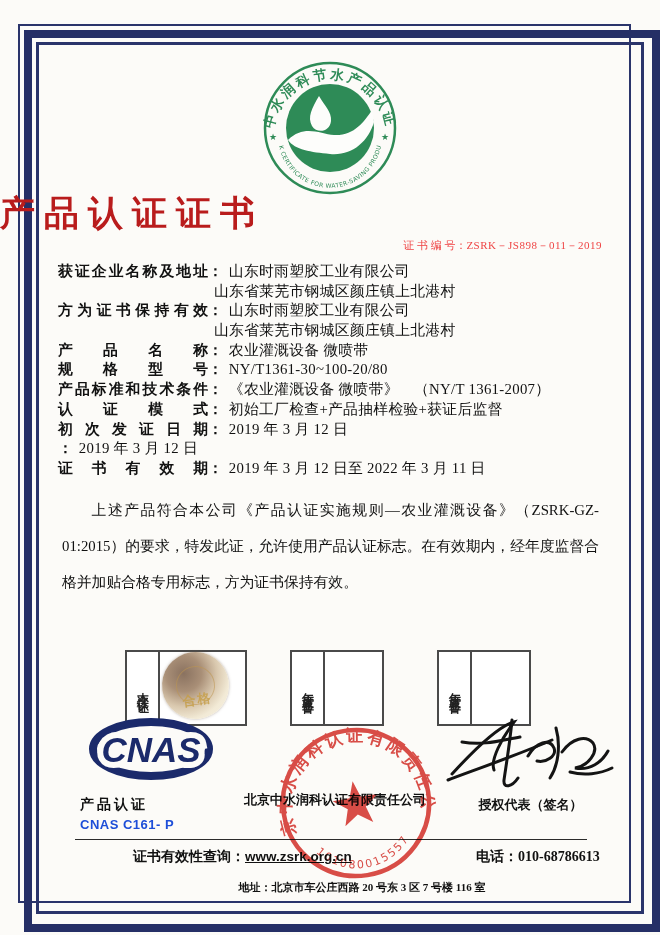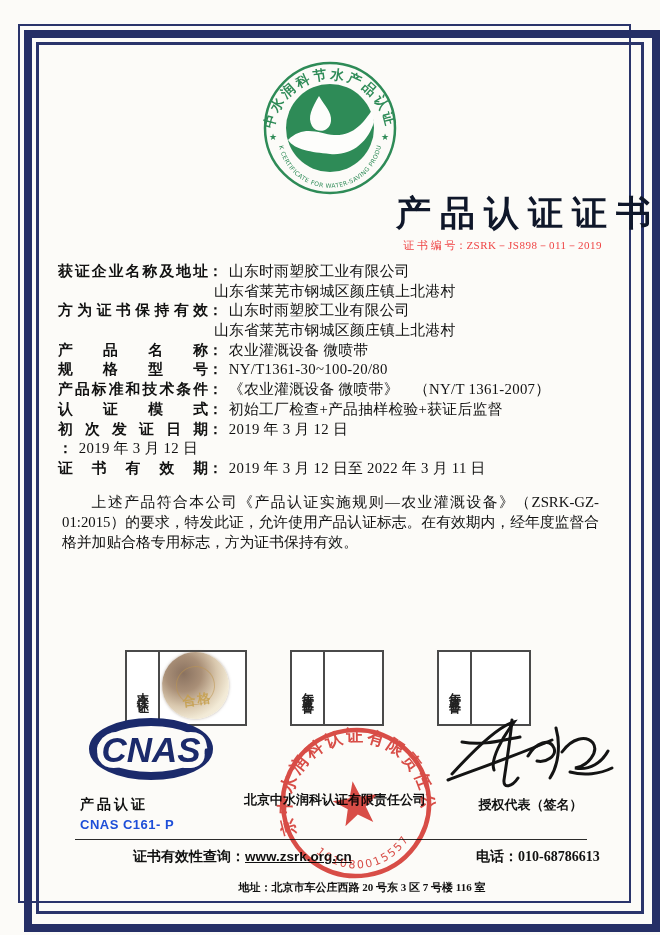--- a/index.html
+++ b/index.html
@@ -6,33 +6,33 @@
   body{background:#e8e8e8;font-family:"Liberation Serif","DejaVu Serif",serif;}
   .page{position:relative;width:660px;height:935px;background:#fcfbf8;margin:0 auto;overflow:hidden;}
   
   .frame{position:absolute;pointer-events:none;}
   .frame-a{left:18px;top:24px;width:609px;height:875px;border:2px solid #2a346b;}
   .frame-b{left:24px;top:30px;width:620px;height:886px;border:8px solid #252f66;}
   .frame-c{left:36px;top:42px;width:602px;height:866px;border:3px solid #2a346b;}
   
   .seal{position:absolute;left:262px;top:60px;width:136px;height:136px;}
   
-  .title{position:absolute;left:0;top:190px;width:100%;text-align:right;
+  .title{position:absolute;left:0;top:190px;width:100%;text-align:left;
          font-family:"Liberation Sans","DejaVu Sans",sans-serif;
-         font-size:35px;font-weight:bold;letter-spacing:9px;color:#0f172a;}
+         font-size:35px;font-weight:bold;letter-spacing:9px;color:#b91c1c;}
   .certno{position:absolute;top:238px;right:58px;font-size:11px;font-weight:normal;color:#ef4444;}
   .certno .num{font-family:"Liberation Serif",serif;letter-spacing:.5px;}
   
   .fields{position:absolute;left:58px;top:262px;width:550px;font-size:14.8px;color:#111;}
   .frow{display:flex;height:19.7px;line-height:19.7px;white-space:nowrap;}
   .flabel{display:inline-block;width:150px;font-weight:bold;text-align:justify;text-align-last:justify;text-justify:inter-character;}
   .fcolon{font-weight:bold;margin-right:6px;}
   .fvalue{letter-spacing:.3px;}
   
-  .statement{position:absolute;left:62px;top:492px;width:537px;font-size:14.8px;line-height:20px;
+  .statement{position:absolute;left:62px;top:492px;width:537px;font-size:14.8px;line-height:36px;
              text-indent:2em;text-align:justify;color:#111;}
   
   .ibox{position:absolute;top:650px;height:72px;border:2px solid #4a4a4a;background:#fff;display:flex;}
   .ibox .cell{width:31px;border-right:2px solid #4a4a4a;display:flex;align-items:center;justify-content:center;}
   .ibox .vtext{writing-mode:vertical-rl;text-orientation:upright;font-size:12px;font-weight:bold;letter-spacing:3px;color:#222;}
   .box1{left:125px;width:118px;}
   .box2{left:290px;width:90px;}
   .box3{left:437px;width:90px;}
   .sticker{position:absolute;left:162px;top:652px;width:67px;height:67px;border-radius:50%;
            background:radial-gradient(circle at 35% 30%, #8a7260 0%, #a98f77 28%, #d9c8ae 52%, #f2ead6 72%, #f7f2e4 100%);

